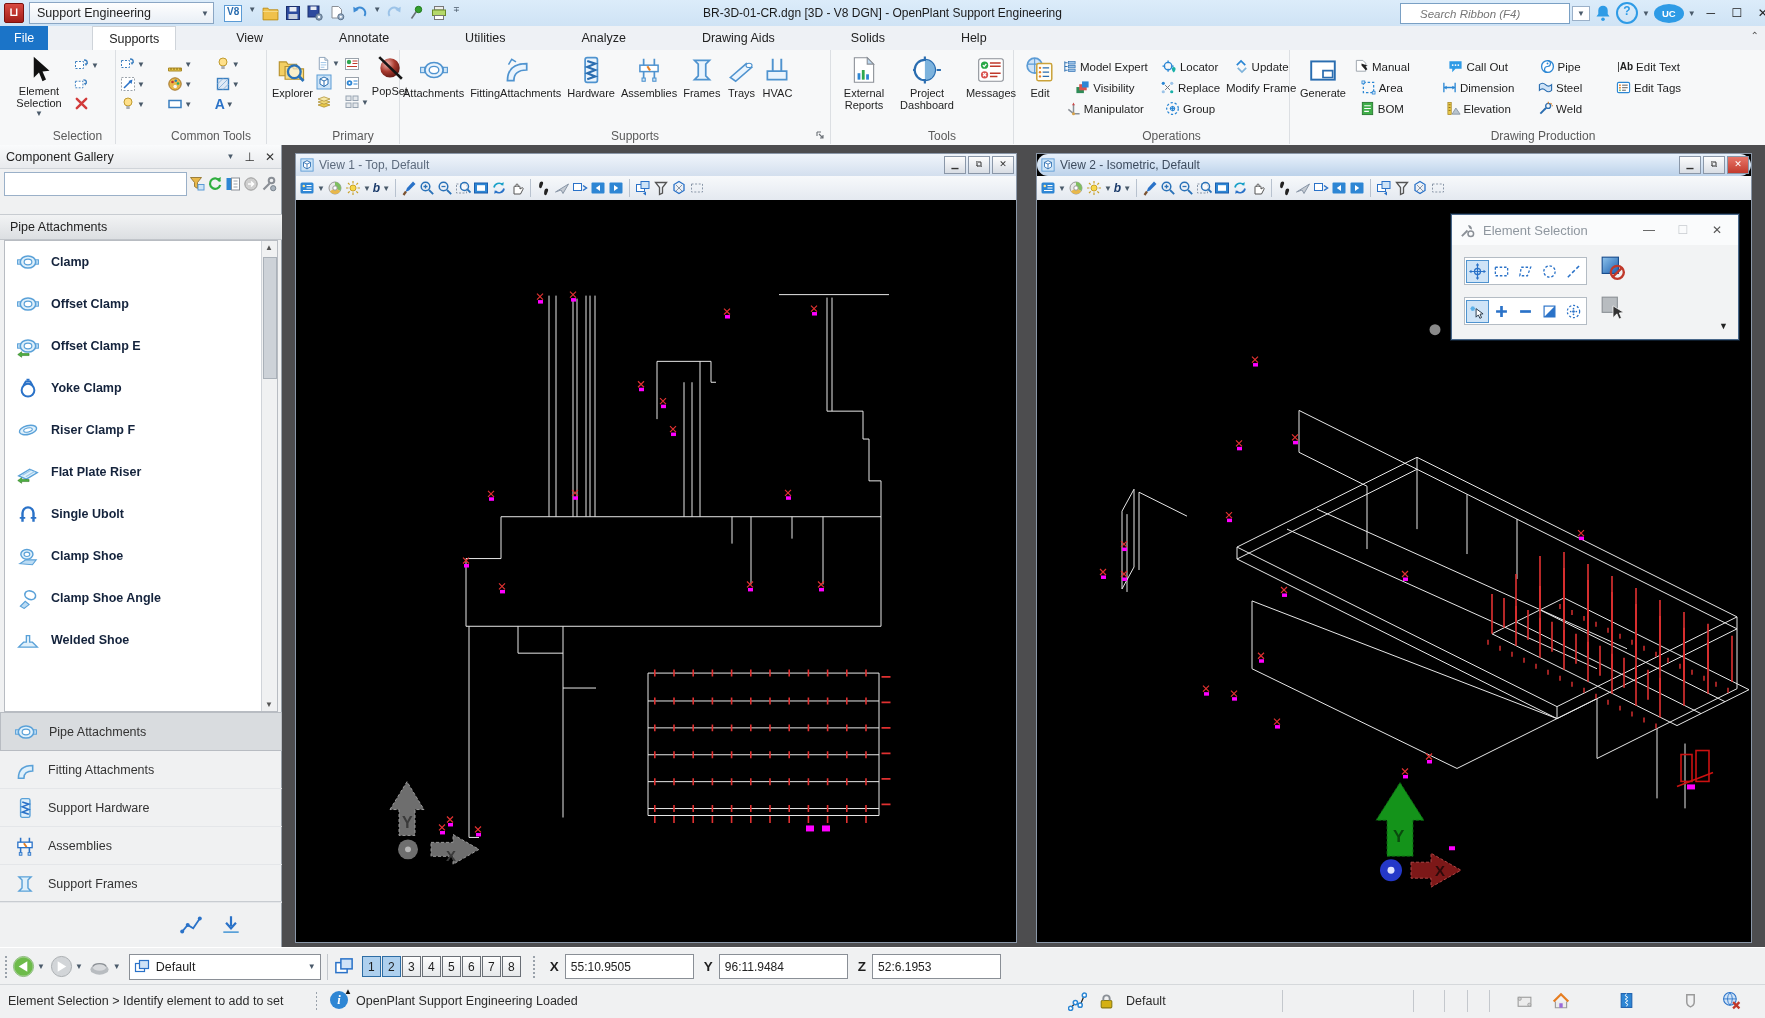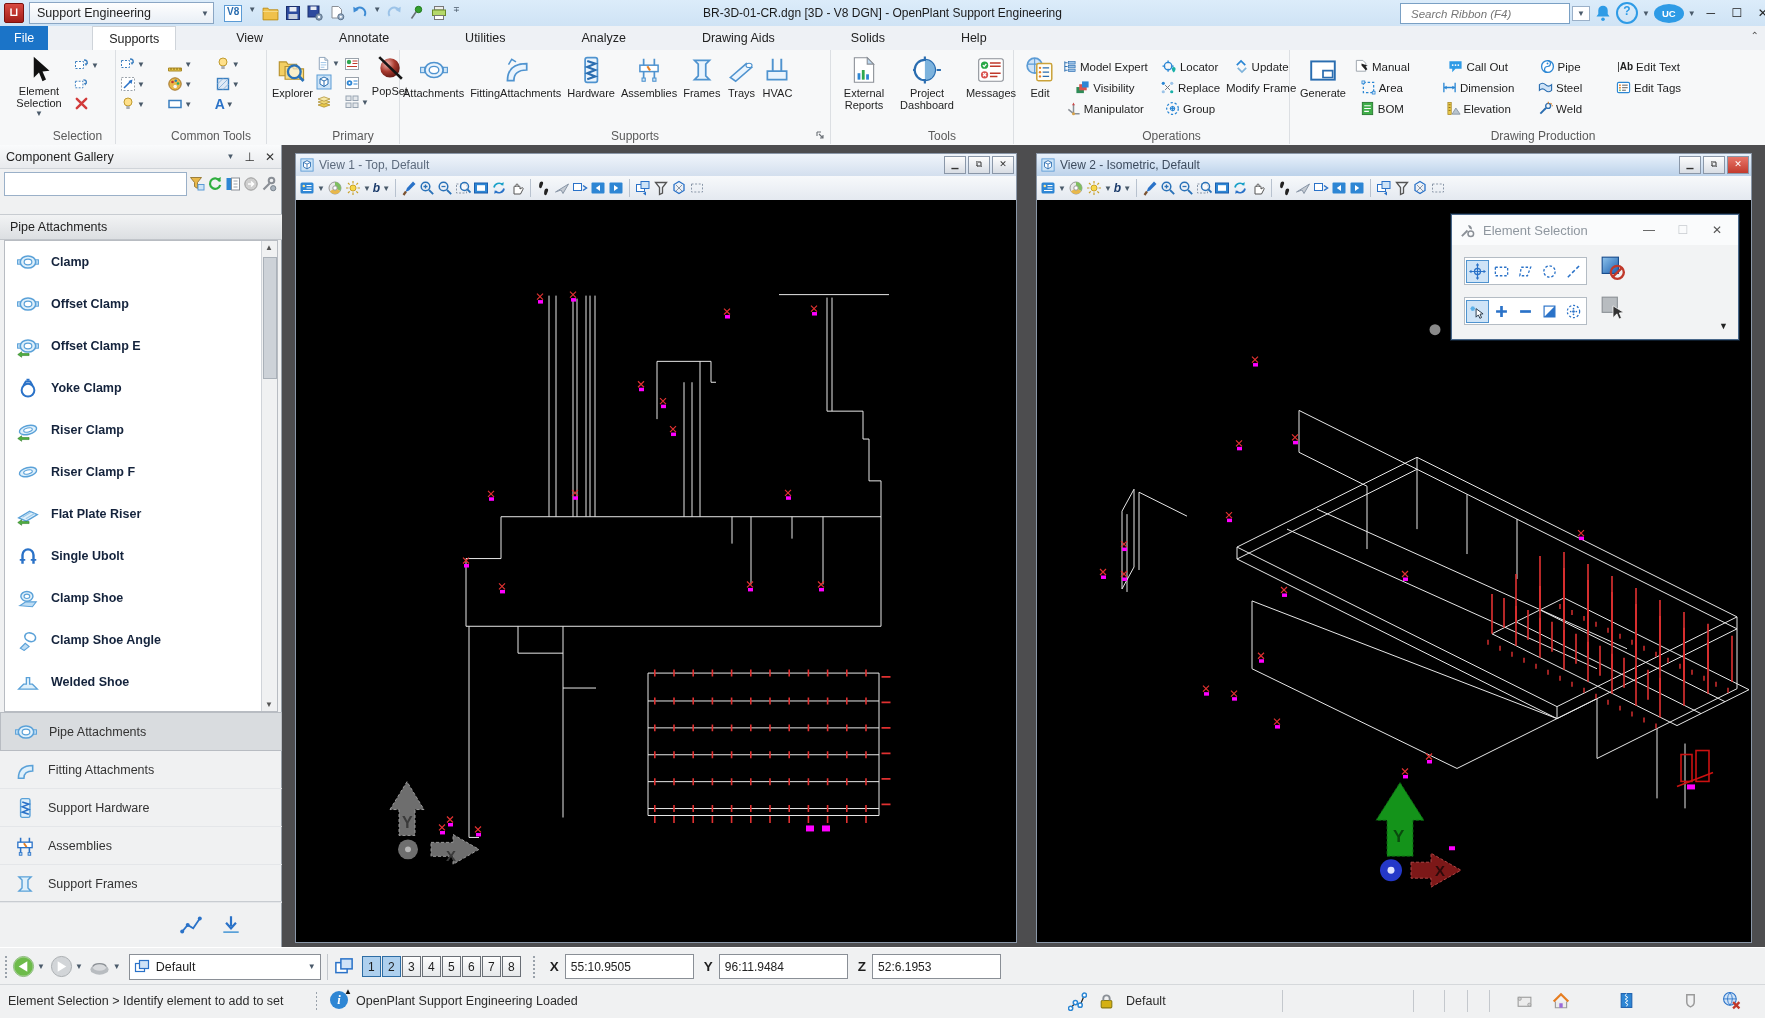--- a/index.html
+++ b/index.html
@@ -8,21 +8,21 @@
   .row{display:flex;align-items:center;}
   svg.ic{display:inline-block;vertical-align:middle;}
   
   .titlebar{position:absolute;left:0;top:0;width:1765px;height:26px;background:linear-gradient(#dcecfa,#cfe3f5);display:flex;align-items:center;}
   .applogo{width:18px;height:18px;margin:0 5px 0 4px;background:linear-gradient(#d84a42,#a31f1a);border:1px solid #7c120e;border-radius:2px;color:#fff;font-weight:bold;font-size:12px;text-align:center;line-height:17px;}
   .workflow{height:20px;width:172px;border:1px solid #8aa6c4;background:linear-gradient(#fefefe,#e9eff6);display:flex;align-items:center;justify-content:space-between;padding:0 4px 0 7px;font-size:12.5px;}
   .qat{display:flex;gap:6px;margin-left:10px;}
   .carat{font-size:8px;color:#4a5a6a;}
   .doctitle{position:absolute;left:0;top:0;width:100%;text-align:center;line-height:26px;font-size:12px;color:#1a1a1a;pointer-events:none;}
   .searchbox{position:absolute;left:1400px;top:3px;width:168px;height:19px;border:1px solid #7aa0c4;background:#fff;display:flex;align-items:center;}
-  .searchbox input{border:0;outline:0;flex:1;font-style:italic;color:#777;font-size:11.5px;padding-left:10px;background:transparent;font-family:inherit;}
+  .searchbox input{border:0;outline:0;flex:1;font-style:italic;color:#777;font-size:11.5px;padding-left:19px;background:transparent;font-family:inherit;}
   .tbbtn{width:22px;text-align:center;color:#222;font-size:12px;cursor:default;}
   .avatar{width:30px;height:19px;border-radius:50%;background:#2e9be6;color:#fff;font-size:9.5px;font-weight:bold;text-align:center;line-height:19px;}
   .helpcirc{width:18px;height:18px;border-radius:50%;border:2px solid #2e9be6;color:#2e9be6;font-weight:bold;text-align:center;line-height:15px;font-size:12px;}
   
   .tabrow{position:absolute;left:0;top:26px;width:1765px;height:24px;background:#eef1f5;border-bottom:1px solid #e0e3e7;display:flex;align-items:stretch;gap:44px;}
   .tab{padding:0 16px;line-height:24px;font-size:12.5px;color:#222;}
   .tab.file{background:#1b74c8;color:#fff;padding:0 14px;}
   .tab.active{background:#fff;border:1px solid #cfd4da;border-bottom:0;}
   .ribcollapse{position:absolute;right:6px;top:30px;color:#555;font-size:10px;}
   
@@ -46,21 +46,21 @@
   .cg-thumb{position:absolute;left:1px;top:16px;width:12px;height:120px;background:#cdd2d8;border:1px solid #aab1b9;}
   .scrarrow{position:absolute;left:0;width:14px;text-align:center;font-size:8px;color:#555;}
   .cg-cats{position:absolute;left:0;top:567px;width:282px;}
   .cg-cat{height:37px;display:flex;align-items:center;gap:12px;padding-left:14px;font-size:12.5px;color:#333;border-bottom:1px solid #e4e6e9;}
   .cg-cat.sel{background:#d9dcdf;border:1px solid #b8bcc2;}
   .cg-tools{position:absolute;left:0;top:756px;width:282px;height:46px;border-top:1px solid #c8ccd1;display:flex;align-items:center;justify-content:flex-end;gap:18px;padding-right:40px;box-sizing:border-box;}
   
   .mdi{position:absolute;left:282px;top:145px;width:1483px;height:802px;background:#4d4d4f;}
   .viewwin{position:absolute;background:#000;border:1px solid #8a97a8;box-sizing:border-box;}
   .vw-title{height:22px;background:linear-gradient(#f0f5fb,#d3dfee);display:flex;align-items:center;padding:0 2px 0 4px;font-size:12px;color:#5d6b7d;}
-  .vw-title.active{background:linear-gradient(#e8f1fb,#bcd2ea);}
+  .vw-title.active{background:linear-gradient(#e8f1fb,#bcd2ea);border-radius:11px;}
   .winbtn{width:20px;height:16px;margin-left:2px;border:1px solid #8a97a8;background:linear-gradient(#fdfdfd,#d8dde4);font-size:9px;line-height:14px;text-align:center;color:#333;}
   .winbtn.close-red{background:linear-gradient(#e87568,#c23b2e);color:#fff;font-weight:bold;}
   .vw-toolbar{height:24px;background:linear-gradient(#f7f9fb,#e4e9f0);border-bottom:1px solid #b8c2cf;display:flex;align-items:center;gap:2px;padding-left:3px;}
   .vtsep{width:1px;height:18px;background:#b8c2cf;margin:0 3px;}
   .vw-canvas{position:absolute;left:0;right:0;top:46px;bottom:0;background:#000;}
   .vw-canvas svg{width:100%;height:100%;display:block;}
   
   .esdlg{position:absolute;left:414px;top:60px;width:286px;height:124px;background:#f2f3f4;border:1px solid #4a688a;box-shadow:0 0 0 1px #0d1b2a;}
   .esdlg .dtitle{height:30px;background:#fafbfc;display:flex;align-items:center;padding:0 8px;color:#8f979f;font-size:13px;gap:8px;}
   .dbtn{width:26px;text-align:center;color:#555;font-size:12px;}
@@ -1137,28 +1137,20 @@
             </svg><svg class="ic" width="13" height="8" style="position:absolute;left:0;bottom:-2px;">
               <use href="#greenarr"></use>
             </svg></span>
           <span>Offset Clamp E</span>
         </div>
       <div class="cg-item">
           <svg class="ic" width="22" height="22">
             <use href="#c-yoke"></use>
           </svg>
           <span>Yoke Clamp</span>
-        </div>
-      <div class="cg-item">
-          <span style="position:relative;display:inline-block;width:22px;height:22px;"><svg class="ic" width="22" height="22">
-              <use href="#c-riser"></use>
-            </svg><svg class="ic" width="13" height="8" style="position:absolute;left:0;bottom:-2px;">
-              <use href="#greenarr"></use>
-            </svg></span>
-          <span>Riser Clamp</span>
         </div>
       <div class="cg-item">
           <svg class="ic" width="22" height="22">
             <use href="#c-riser"></use>
           </svg>
           <span>Riser Clamp F</span>
         </div>
       <div class="cg-item">
           <span style="position:relative;display:inline-block;width:22px;height:22px;"><svg class="ic" width="22" height="22">
               <use href="#c-plate"></use>

